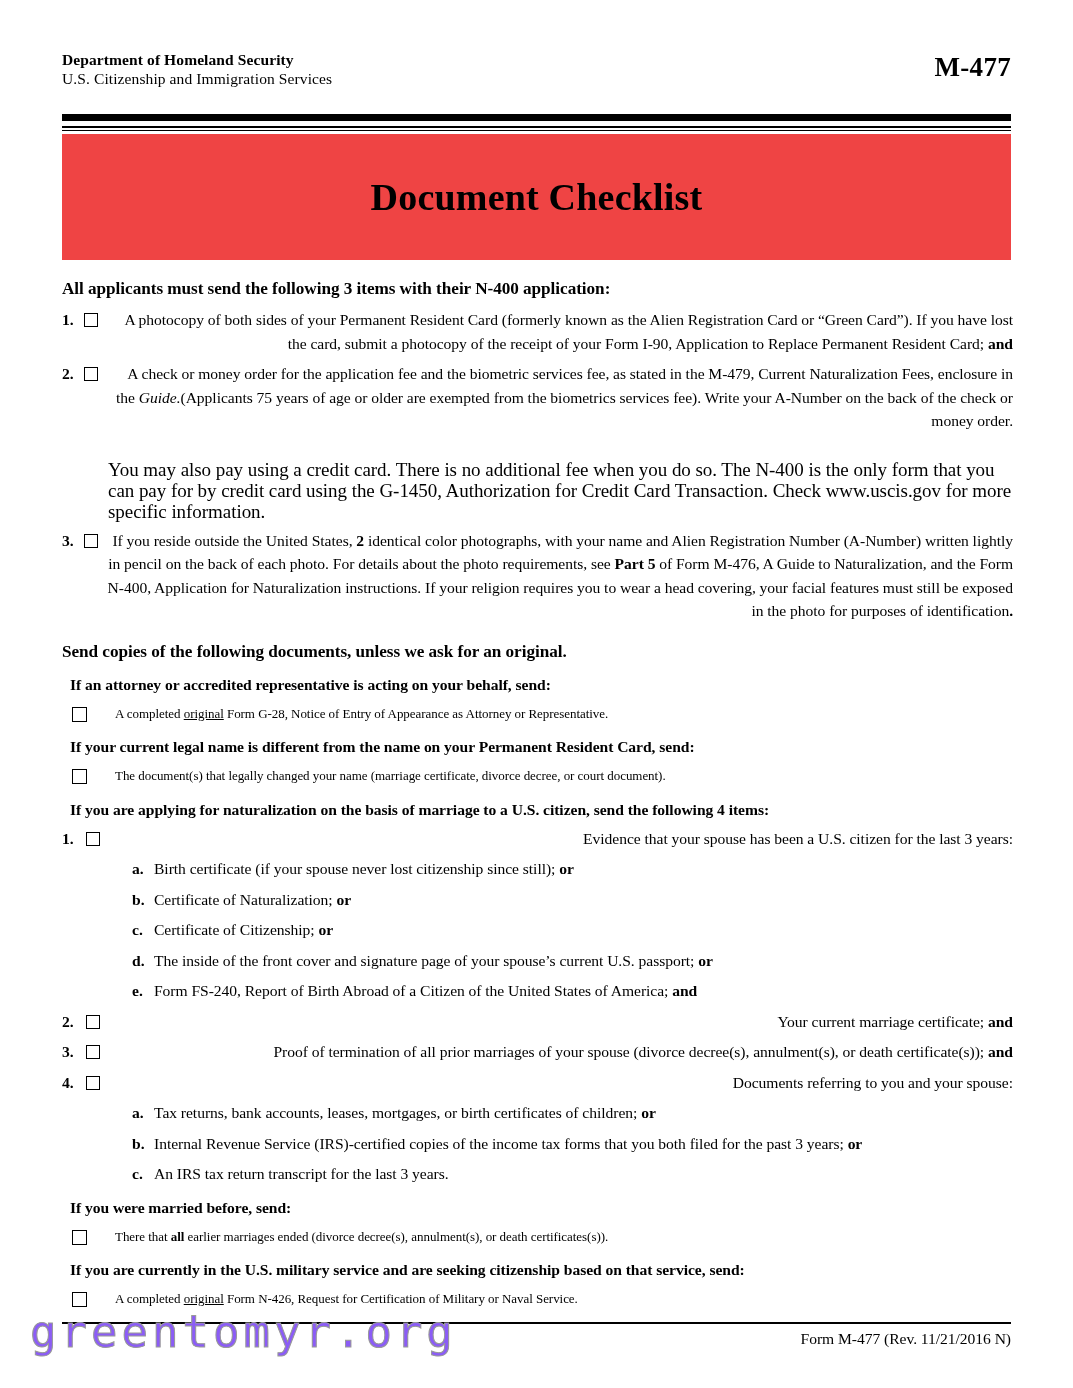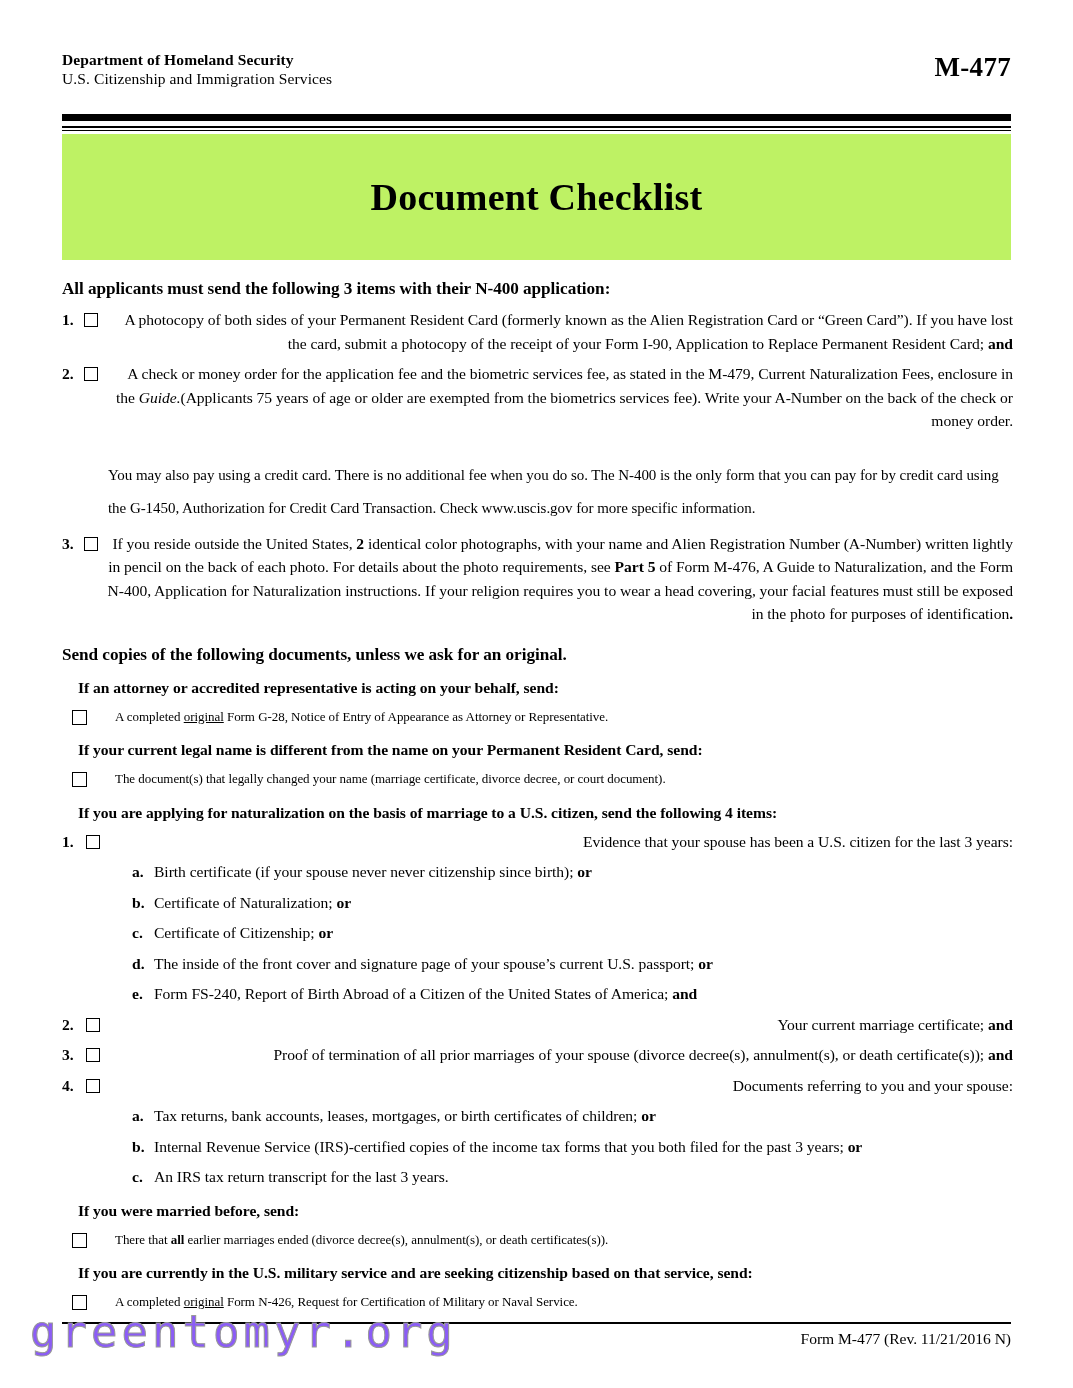--- a/index.html
+++ b/index.html
@@ -80,21 +80,21 @@
     background: #000000;
   }
 
   
   .title-banner {
     position: absolute;
     left: 62px;
     right: 62px;
     top: 134px;
     height: 126px;
-    background: #bef264;
+    background: #ef4444;
     display: flex;
     align-items: center;
     justify-content: center;
   }
   .title-banner h1 {
     margin: 0;
     font-size: 38px;
     font-weight: bold;
     letter-spacing: 0.2px;
     line-height: 1;
@@ -113,21 +113,21 @@
     font-size: 17.2px;
     font-weight: bold;
     line-height: 22px;
     letter-spacing: -0.05px;
   }
   h2.section-head.tight-top {
     margin-top: 18px;
   }
 
   h3.sub-head {
-    margin: 11px 0 7px 16px;
+    margin: 11px 0 7px 8px;
     font-size: 15.6px;
     font-weight: bold;
     line-height: 21px;
     letter-spacing: -0.05px;
   }
 
   
   .item {
     display: flex;
     align-items: flex-start;
@@ -197,22 +197,22 @@
   .sub-item .txt {
     flex: 1 1 auto;
     font-size: 15.6px;
     line-height: 23.5px;
     letter-spacing: -0.05px;
   }
 
   
   .cont-para {
     margin: 26px 0 7px 46px;
-    font-size: 15px;
-    line-height: 33px;
+    font-size: 19px;
+    line-height: 21px;
     letter-spacing: -0.05px;
   }
 
   b, strong { font-weight: bold; }
   i, em { font-style: italic; }
   u { text-decoration: underline; }
 
   
   .footer-rule {
     position: absolute;
@@ -305,21 +305,21 @@
     <h3 class="sub-head">If you are applying for naturalization on the basis of marriage to a U.S. citizen, send the following 4 items:</h3>
 
     <div class="item">
       <span class="num wide">1.</span>
       <span class="checkbox"></span>
       <span class="txt">Evidence that your spouse has been a U.S. citizen for the last 3 years:</span>
     </div>
 
     <div class="sub-item">
       <span class="letter">a.</span>
-      <span class="txt"><span>Birth certificate (if your spouse never never citizenship since birth); </span><b>or</b></span>
+      <span class="txt"><span>Birth certificate (if your spouse never lost citizenship since still); </span><b>or</b></span>
     </div>
     <div class="sub-item">
       <span class="letter">b.</span>
       <span class="txt"><span>Certificate of Naturalization; </span><b>or</b></span>
     </div>
     <div class="sub-item">
       <span class="letter">c.</span>
       <span class="txt"><span>Certificate of Citizenship; </span><b>or</b></span>
     </div>
     <div class="sub-item">

